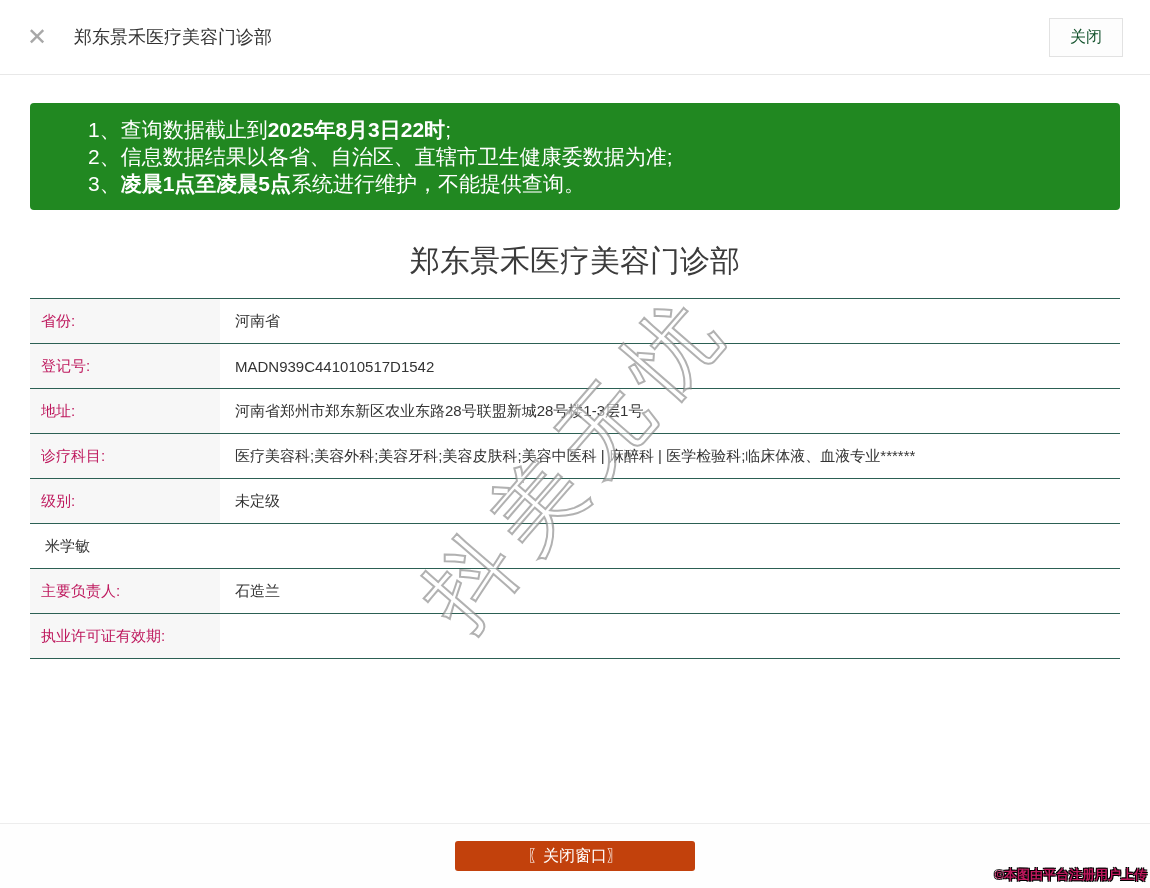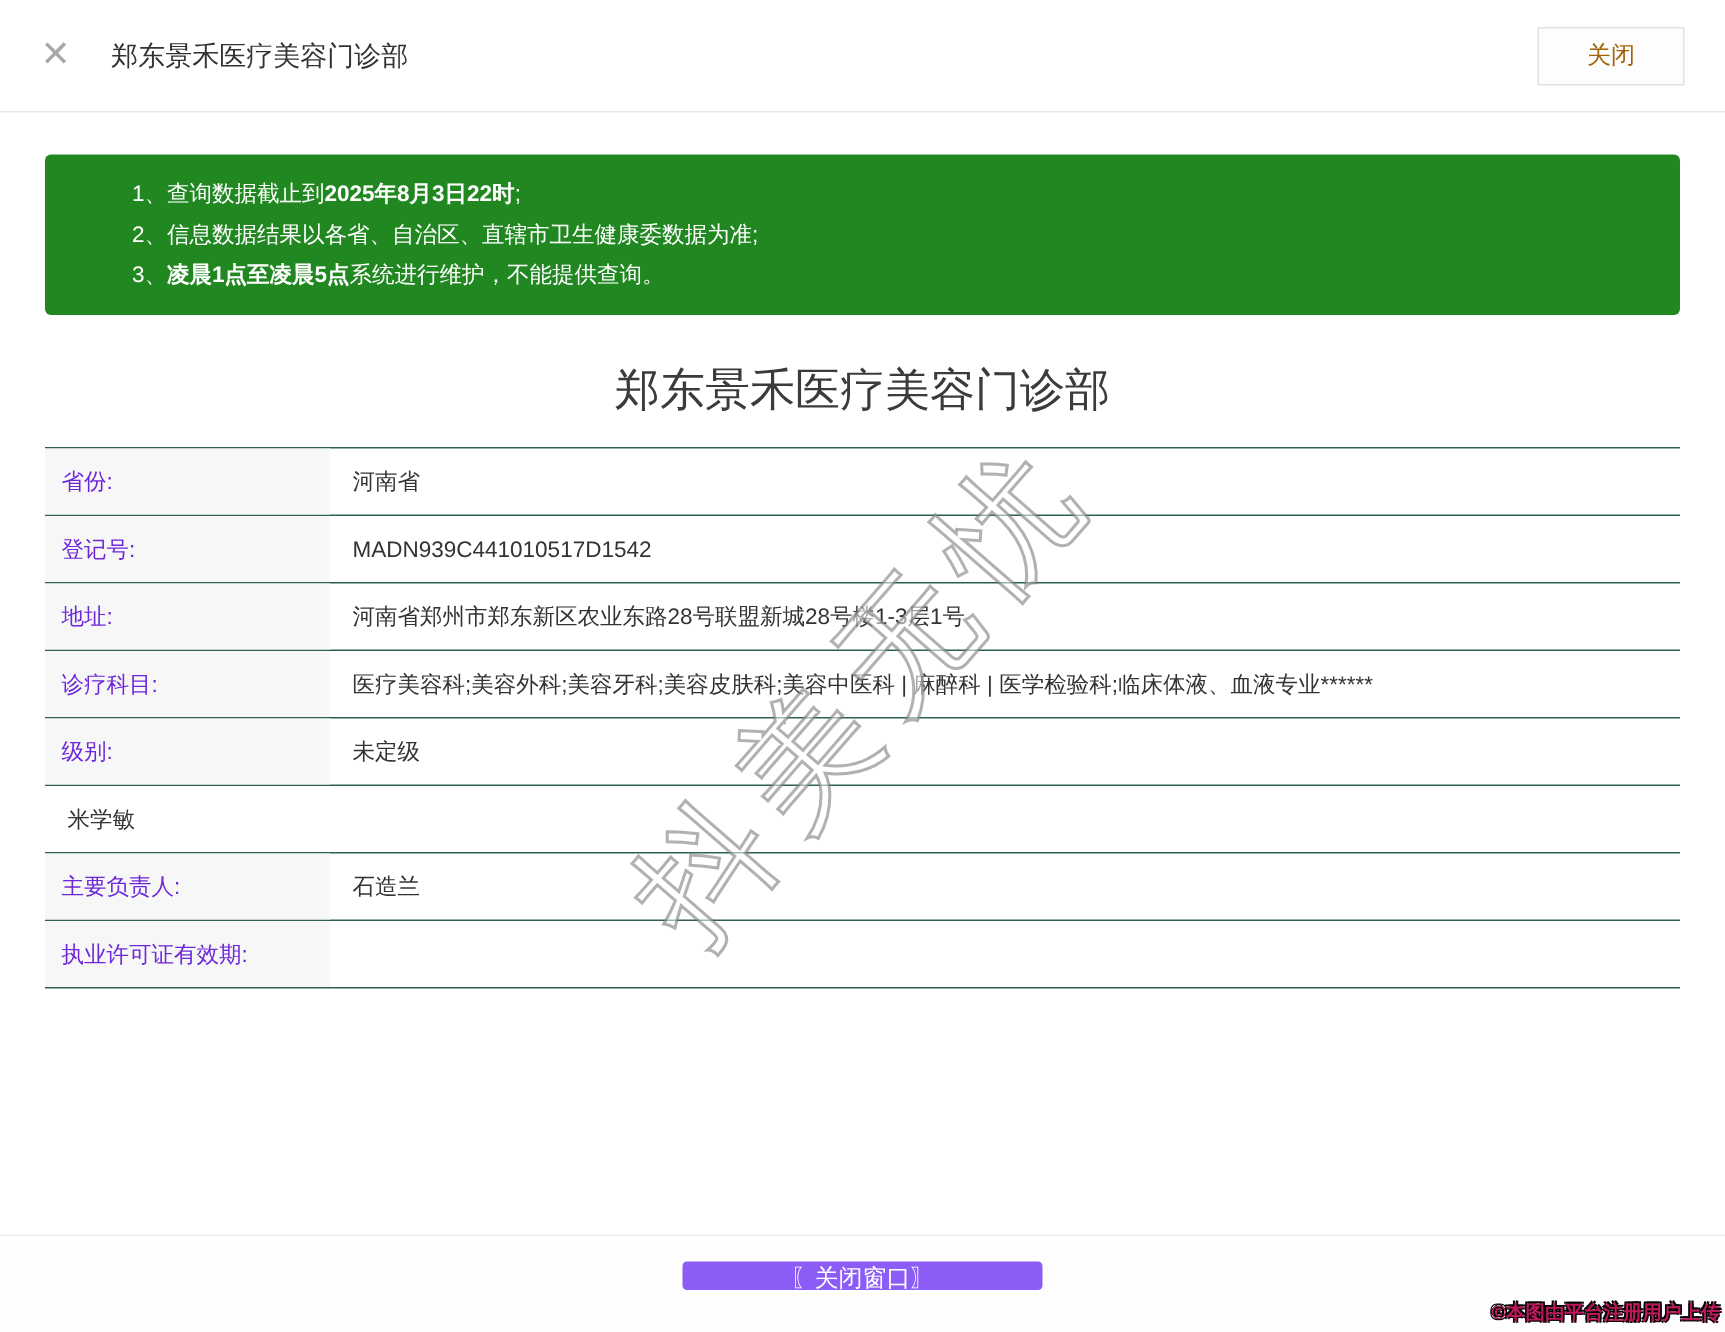--- a/index.html
+++ b/index.html
@@ -34,34 +34,34 @@
   }
   .topbar-title {
     margin-left: 27px;
     font-size: 18px;
     color: #333;
   }
   .btn-close {
     margin-left: auto;
     background: #fdfdfd;
     border: 1px solid #e2e2e2;
-    padding: 8px 32px;
+    padding: 8px 20px;
     font-size: 16px;
-    color: #a16207;
+    color: #14532d;
     cursor: pointer;
     font-family: inherit;
   }
   
   .notice {
     margin: 28px 30px 0;
     background: #218821;
     color: #fff;
     border-radius: 4px;
     padding: 13px 20px 13px 58px;
-    font-size: 15px;
+    font-size: 21px;
     line-height: 27px;
   }
   .notice .bold { font-weight: bold; }
   
   .main-title {
     margin: 32px 0 0;
     text-align: center;
     font-size: 30px;
     line-height: 38px;
     font-weight: 400;
@@ -78,21 +78,21 @@
     border-bottom: 1px solid #2c6054;
   }
   .row-label {
     width: 190px;
     flex: 0 0 190px;
     background: #f7f7f7;
     display: flex;
     align-items: center;
     padding-left: 11px;
     font-size: 15px;
-    color: #6d28d9;
+    color: #be185d;
   }
   .row-value {
     flex: 1;
     display: flex;
     align-items: center;
     padding-left: 15px;
     padding-right: 8px;
     font-size: 15px;
     color: #333;
   }
@@ -120,22 +120,22 @@
     height: 65px;
     border-top: 1px solid #ededed;
     background: #fefefe;
     display: flex;
     justify-content: center;
     align-items: flex-start;
   }
   .btn-close-window {
     margin-top: 17px;
     width: 240px;
-    height: 19px;
-    background: #8b5cf6;
+    height: 30px;
+    background: #c2410c;
     color: #fff;
     border: none;
     border-radius: 3px;
     font-size: 16px;
     cursor: pointer;
     font-family: inherit;
   }
   .credit {
     position: absolute;
     right: 3px;

